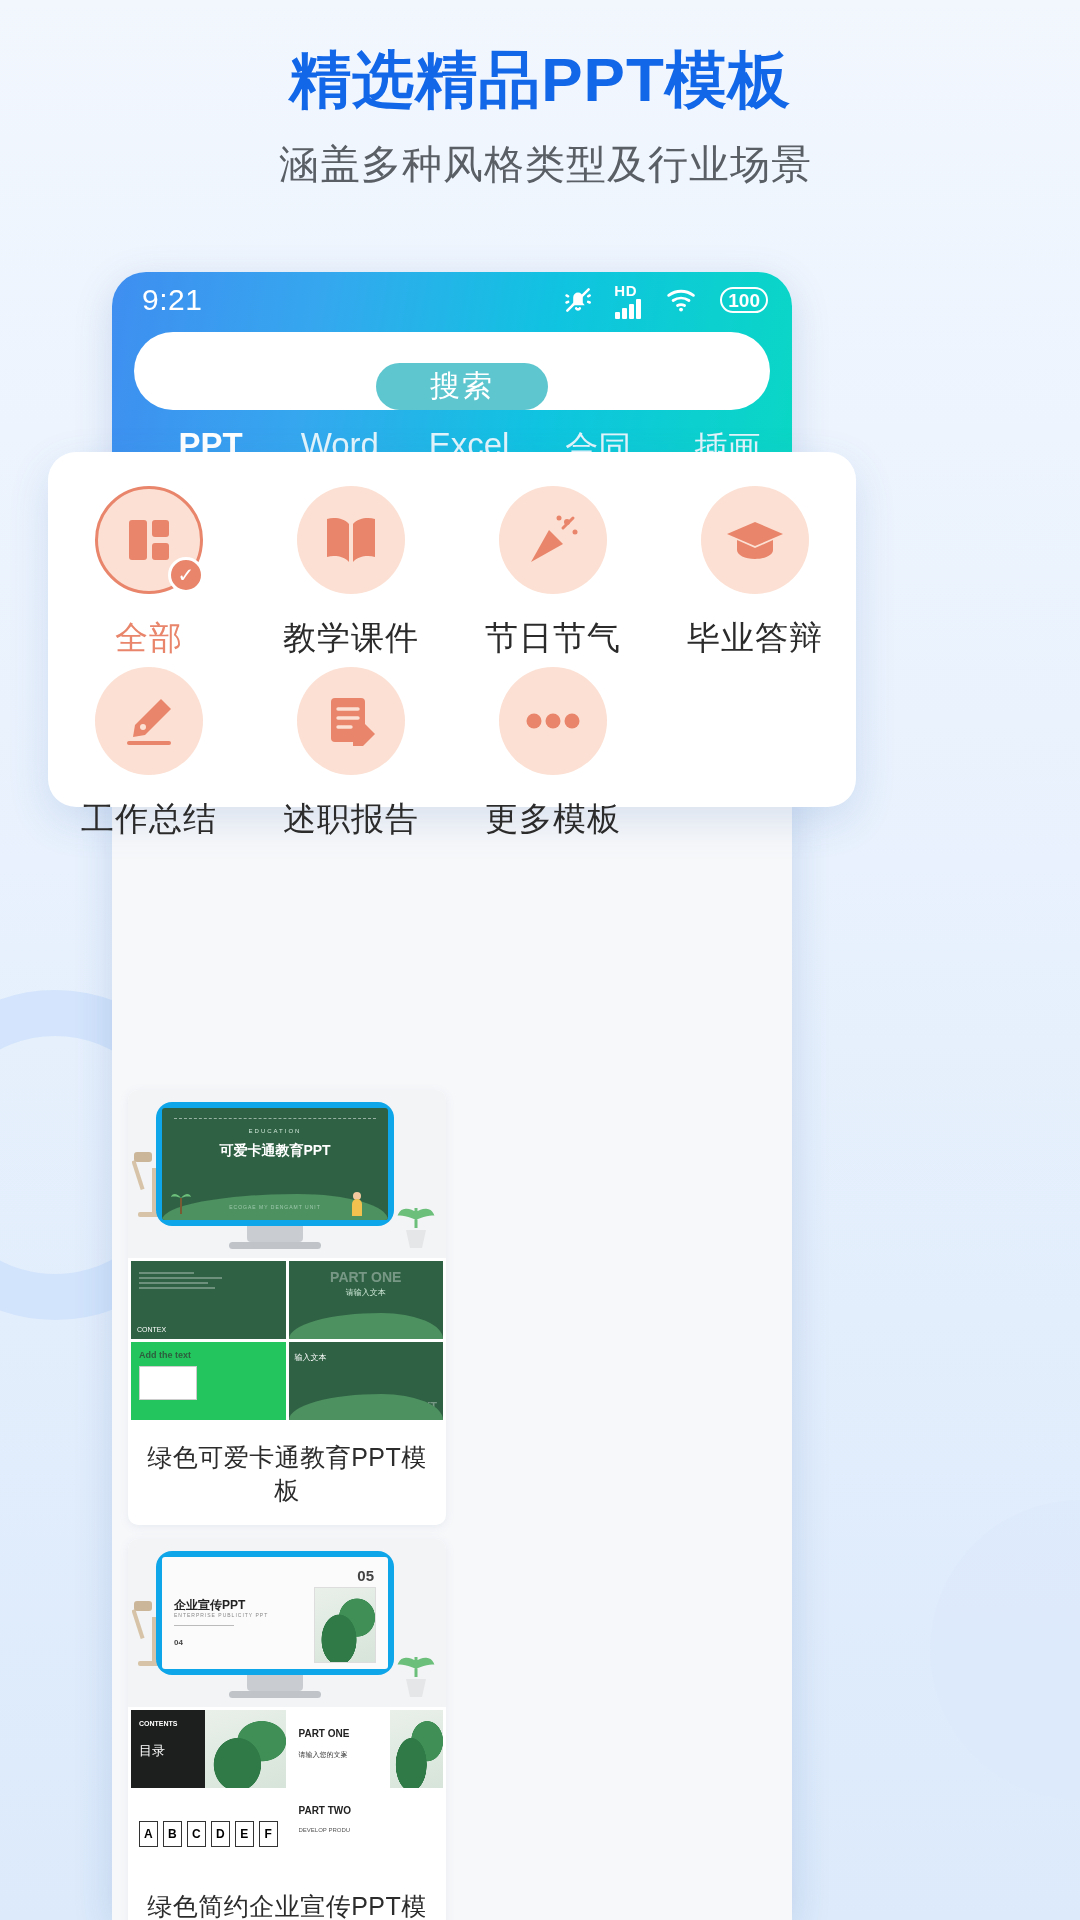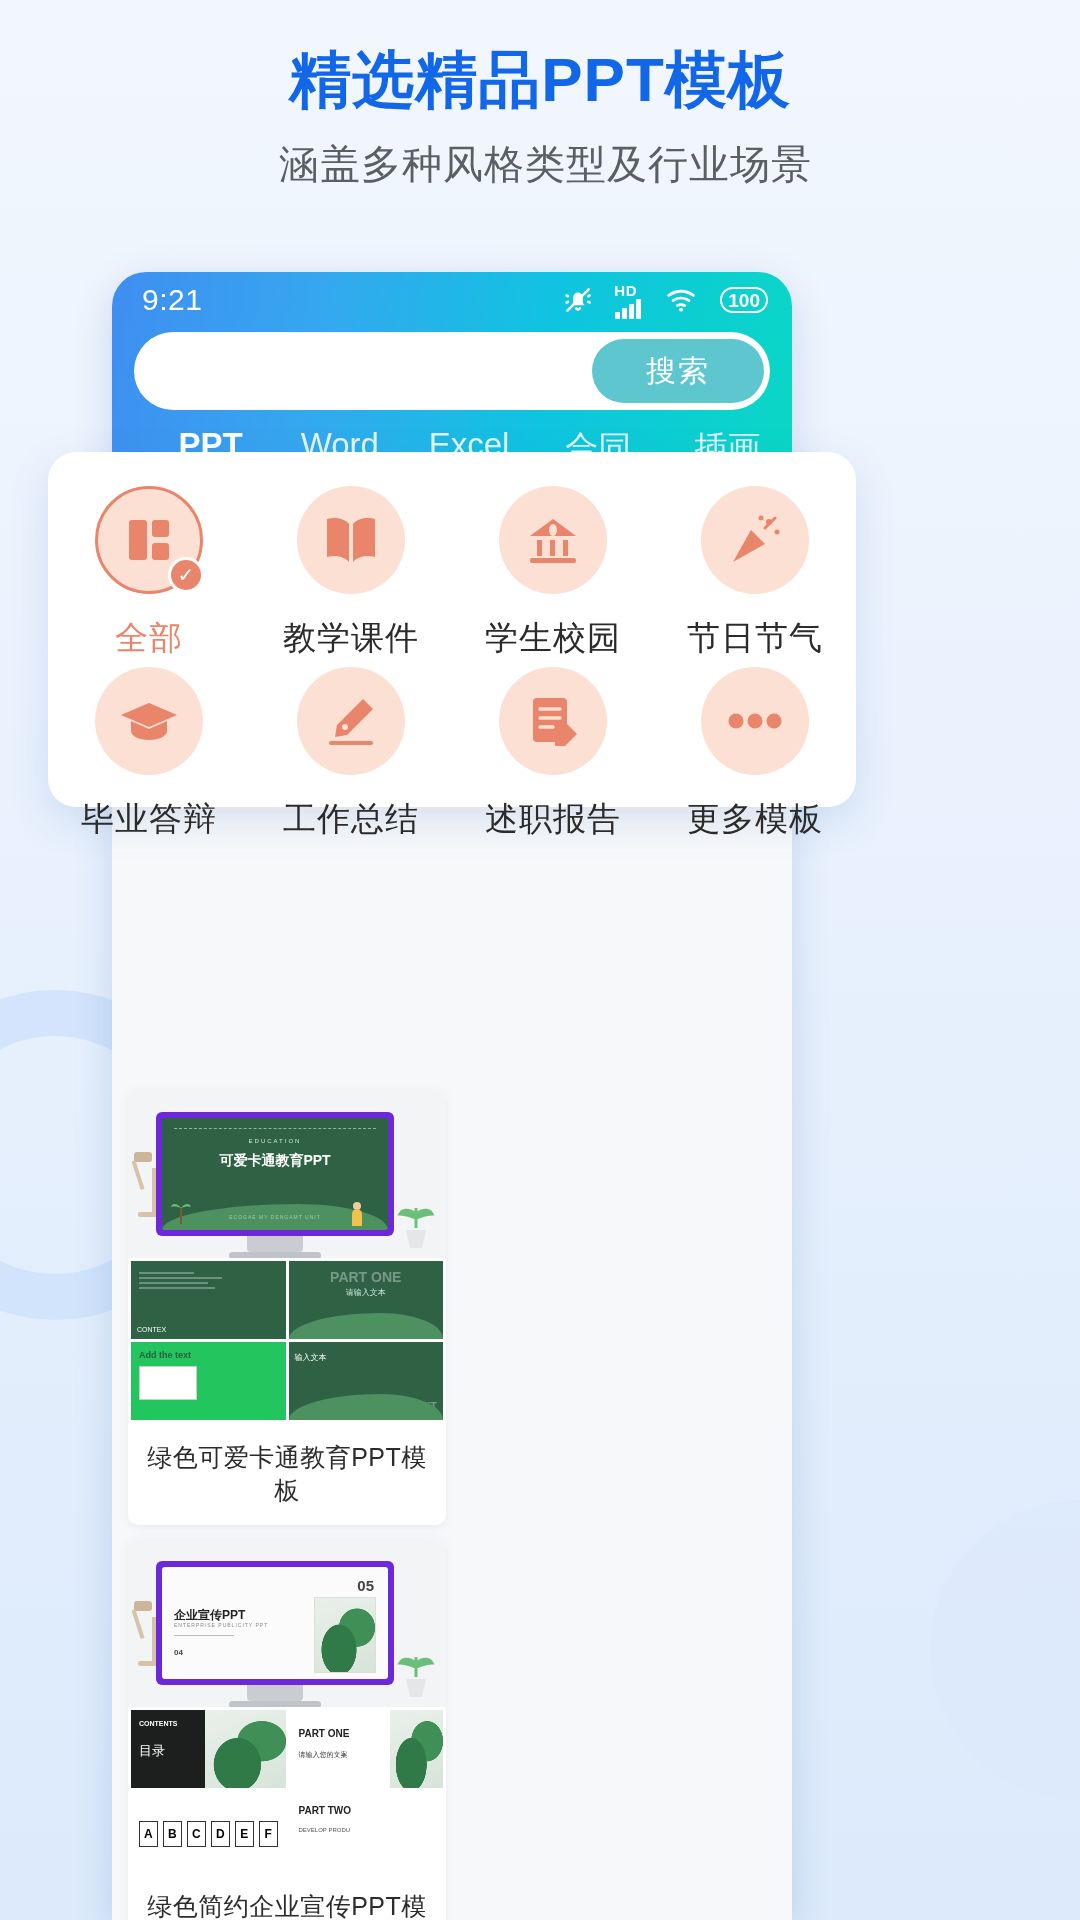--- a/index.html
+++ b/index.html
@@ -53,21 +53,21 @@
   .sig-wrap { display:flex; flex-direction:column; align-items:flex-start; }
   .batt {
     border:2px solid #fff; border-radius:13px; padding:1px 6px; font-size:19px;
     font-weight:600; line-height:1; height:26px; display:flex; align-items:center;
   }
 
   
   .search-row { padding:4px 22px 0 22px; }
   .search-box {
     height:78px; background:#fff; border-radius:39px; display:flex; align-items:center;
-    justify-content:flex-end; padding:0 6px 0 26px; position:relative;
+    justify-content:flex-end; padding:0 6px 0 26px; position:relative;flex-direction:column;
   }
   .search-input {
     flex:1; border:none; outline:none; background:transparent;
     font-size:26px; color:#333; font-family:"Liberation Sans",sans-serif;
   }
   .search-btn {
     width:172px; height:64px; border-radius:32px;
     background:#5ec6cf; color:#fff; font-size:30px;
     display:flex; align-items:center; justify-content:center; border:none;
     font-family:"Liberation Sans",sans-serif; letter-spacing:2px;
@@ -116,22 +116,22 @@
     box-shadow:0 2px 10px rgba(90,120,160,.10);
   }
   .tpl-hero { height:168px; background:#f3f4f6; position:relative; overflow:hidden; }
   .tpl-title { padding:18px 10px; font-size:25px; color:#2c2c2c; text-align:center; letter-spacing:.5px; }
   .slidegrid { display:grid; grid-template-columns:1fr 1fr; gap:3px; background:#fff; padding:3px; }
   .slide { height:78px; position:relative; overflow:hidden; background:#2e5d3e; }
 
   
   .mon { position:absolute; left:28px; top:12px; width:238px; }
   .mon-screen {
-    width:238px; height:124px; background:#6d28d9; border-radius:6px;
-    padding:6px; display:flex;margin-top:10px;
+    width:238px; height:124px; background:#0ea5e9; border-radius:16px;
+    padding:6px; display:flex;
   }
   .mon-inner { flex:1; border-radius:3px; overflow:hidden; position:relative; }
   .mon-stand { width:56px; height:16px; background:#c9ccd1; margin:0 auto; border-radius:0 0 4px 4px; }
   .mon-base { width:92px; height:7px; background:#c0c4c9; margin:0 auto; border-radius:4px; }
   .lamp {
     position:absolute; left:4px; top:56px; width:44px; height:74px;
   }
   .plant { position:absolute; right:6px; bottom:8px; width:48px; height:62px; }
 
   
@@ -410,33 +410,20 @@
   <div class="cat">
     <div class="cat-ic">
       <svg width="58" height="52" viewBox="0 0 58 52">
         <path d="M27 10C22 4 12 3 5 5v38c7-2 17-1 22 5z" fill="#e8856b"></path>
         <path d="M31 10c5-6 15-7 22-5v38c-7-2-17-1-22 5z" fill="#e8856b"></path>
       </svg>
     </div>
     <div class="cat-lb">教学课件</div>
   </div>
 
-  <div class="cat">
-    <div class="cat-ic">
-      <svg width="58" height="52" viewBox="0 0 58 52">
-        <path d="M29 5 6 22h46z" fill="#e8856b"></path>
-        <ellipse cx="29" cy="16" rx="4" ry="6" fill="#fce0d3"></ellipse>
-        <rect x="13" y="26" width="5" height="16" fill="#e8856b"></rect>
-        <rect x="26" y="26" width="5" height="16" fill="#e8856b"></rect>
-        <rect x="39" y="26" width="5" height="16" fill="#e8856b"></rect>
-        <rect x="6" y="44" width="46" height="5" rx="2" fill="#e8856b"></rect>
-      </svg>
-    </div>
-    <div class="cat-lb">学生校园</div>
-  </div>
 
   <div class="cat">
     <div class="cat-ic">
       <svg width="56" height="56" viewBox="0 0 56 56">
         <path d="M6 50 24 18l14 14z" fill="#e8856b"></path>
         <circle cx="42" cy="10" r="3" fill="#e8856b"></circle>
         <circle cx="50" cy="20" r="2.5" fill="#e8856b"></circle>
         <circle cx="34" cy="6" r="2.5" fill="#e8856b"></circle>
         <path d="M38 16 L48 6" stroke="#e8856b" stroke-width="3" stroke-linecap="round"></path>
       </svg>

